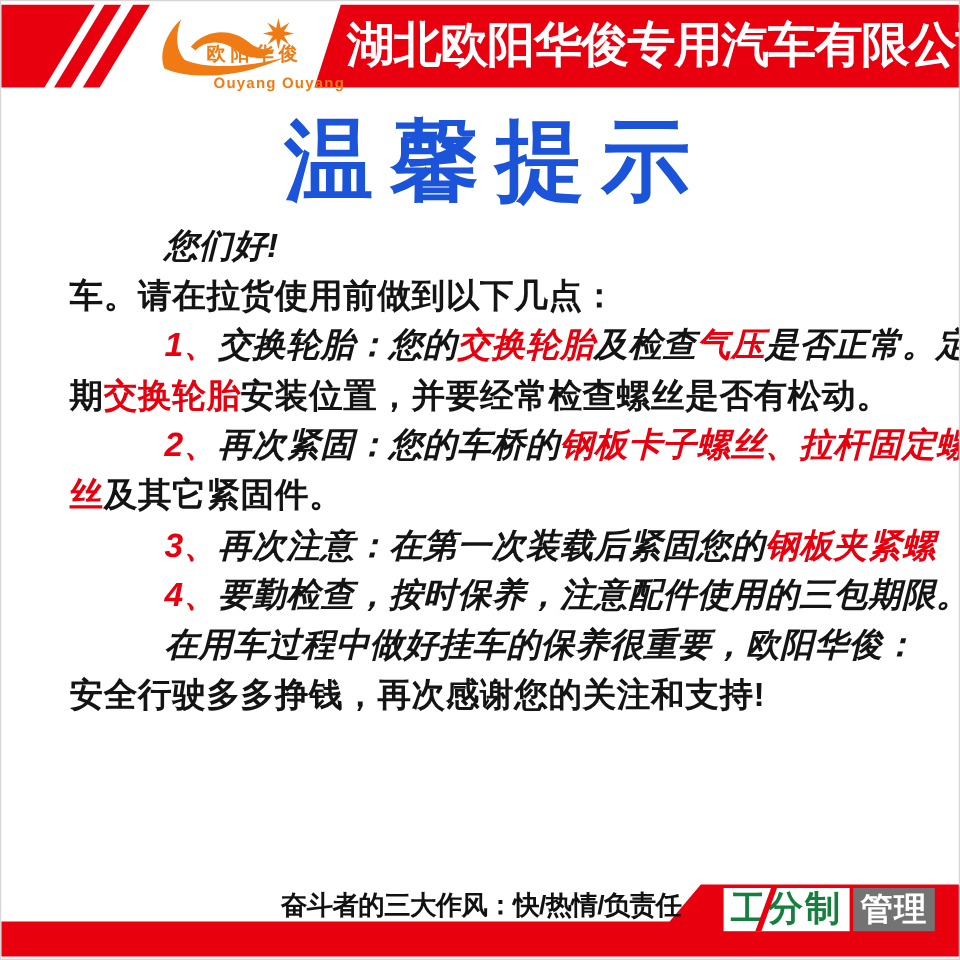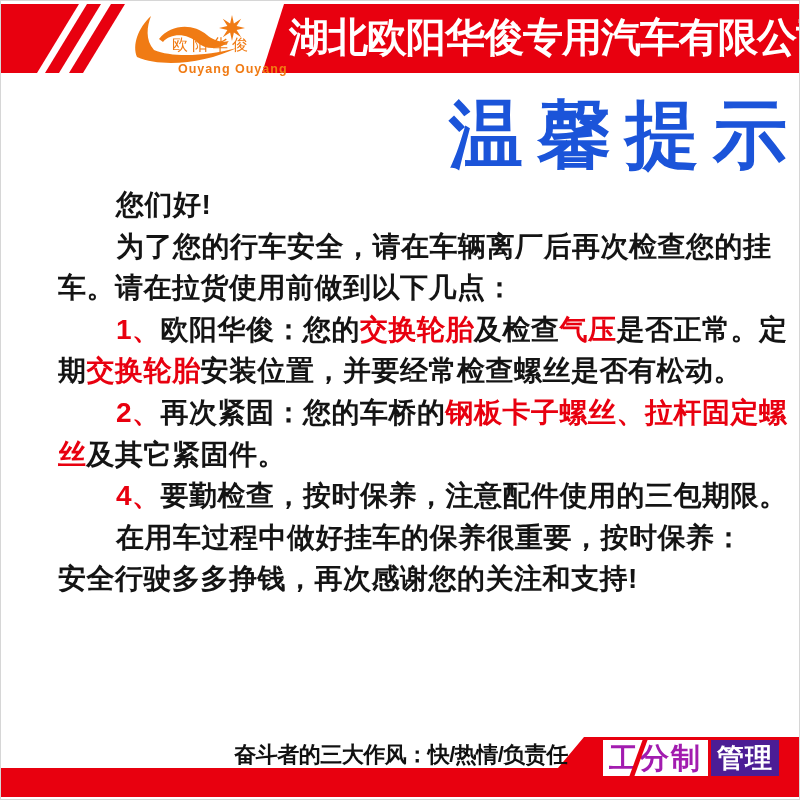--- a/index.html
+++ b/index.html
@@ -16,60 +16,60 @@
   .fill-red{fill:var(--red);}
   .fill-orange{fill:var(--orange);}
   .company-name{
     position:absolute; left:288px; top:13px; width:500px; height:48px;
     line-height:48px; text-align:center; color:#ffffff;
     font-family:"Liberation Serif", serif; font-weight:700; font-size:40px;
     letter-spacing:-1px; white-space:nowrap;
   }
   .logo-cn{
     position:absolute; left:171px; top:34px; color:var(--orange);
-    font-weight:400; font-size:16px; letter-spacing:4px; white-space:nowrap;
+    font-weight:700; font-size:16px; letter-spacing:4px; white-space:nowrap;
   }
   .logo-en{
     position:absolute; left:177px; top:61px; color:var(--orange);
     font-weight:700; font-size:12.5px; letter-spacing:1px; white-space:nowrap;
   }
   
   .notice-title{
     position:absolute; left:0; top:88px; width:800px; height:92px;
-    line-height:92px; text-align:right; color:var(--blue);
+    line-height:92px; text-align:center; color:var(--blue);
     font-family:"Liberation Serif", serif; font-weight:700; font-size:74px;
     letter-spacing:14px; padding-left:24px; box-sizing:border-box; white-space:nowrap;
   }
   
   .body-text{
     position:absolute; left:57px; top:183px; width:700px;
     color:var(--ink); font-size:28px; font-weight:700; letter-spacing:0.5px;
   }
   .line{height:41.6px; line-height:41.6px; white-space:nowrap;}
-  .line.indent{margin-left:58px;}
+  .line.indent{margin-left:79px;font-style:italic;}
   .seg.red{color:var(--red);}
   
   .footer-art{position:absolute; left:0; top:730px; width:800px; height:70px; display:block;}
   .slogan{
     position:absolute; left:0; top:739px; width:800px; text-align:center;
     color:#111; font-size:22px; font-weight:700; letter-spacing:-0.5px; white-space:nowrap;
   }
   .brand-white-box{
     position:absolute; left:602px; top:739px; width:105px; height:36px;
     background:#ffffff; text-align:center; line-height:36px;
     font-family:"Liberation Serif", serif; font-weight:700; font-size:29px;
-    color:#a21caf; letter-spacing:2px; overflow:hidden;
+    color:#15803d; letter-spacing:2px; overflow:hidden;
   }
   .brand-slash{
     position:absolute; left:33px; top:-2px; width:5px; height:40px;
     background:var(--red); transform:skewX(-20deg);
   }
   .brand-black-box{
     position:absolute; left:710px; top:739px; width:68px; height:36px;
-    background:#4c1d95; text-align:center; line-height:36px;
+    background:#737373; text-align:center; line-height:36px;
     font-family:"Liberation Serif", serif; font-weight:700; font-size:27px;
     color:#ffffff; letter-spacing:1px;
   }
 </style>
 </head>
 <body>
 
 <div class="page">
 
   <svg class="header-art" viewBox="0 0 800 75" xmlns="http://www.w3.org/2000/svg">
@@ -82,28 +82,28 @@
     <polygon class="fill-orange" points="244,27 235.6,28.9 240.2,36.2 232.9,31.6 231,40 229.1,31.6 221.8,36.2 226.4,28.9 218,27 226.4,25.1 221.8,17.8 229.1,22.4 231,14 232.9,22.4 240.2,17.8 235.6,25.1"></polygon>
   </svg>
   <div class="company-name">湖北欧阳华俊专用汽车有限公司</div>
   <div class="logo-cn">欧阳华俊</div>
   <div class="logo-en">Ouyang Ouyang</div>
 
   <div class="notice-title">温馨提示</div>
 
   <div class="body-text">
       <div class="line indent"><span class="seg">您们好!</span></div>
-      <div class="line indent"><span class="seg">为了您的行车安全，请在车辆离厂后再次检查您的挂</span></div>
       <div class="line"><span class="seg">车。请在拉货使用前做到以下几点：</span></div>
-      <div class="line indent"><span class="seg red">1、</span><span class="seg">欧阳华俊：您的</span><span class="seg red">交换轮胎</span><span class="seg">及检查</span><span class="seg red">气压</span><span class="seg">是否正常。定</span></div>
+      <div class="line indent"><span class="seg red">1、</span><span class="seg">交换轮胎：您的</span><span class="seg red">交换轮胎</span><span class="seg">及检查</span><span class="seg red">气压</span><span class="seg">是否正常。定</span></div>
       <div class="line"><span class="seg">期</span><span class="seg red">交换轮胎</span><span class="seg">安装位置，并要经常检查螺丝是否有松动。</span></div>
       <div class="line indent"><span class="seg red">2、</span><span class="seg">再次紧固：您的车桥的</span><span class="seg red">钢板卡子螺丝、拉杆固定螺</span></div>
       <div class="line"><span class="seg red">丝</span><span class="seg">及其它紧固件。</span></div>
+      <div class="line indent"><span class="seg red">3、</span><span class="seg">再次注意：在第一次装载后紧固您的</span><span class="seg red">钢板夹紧螺</span></div>
       <div class="line indent"><span class="seg red">4、</span><span class="seg">要勤检查，按时保养，注意配件使用的三包期限。</span></div>
-      <div class="line indent"><span class="seg">在用车过程中做好挂车的保养很重要，按时保养：</span></div>
+      <div class="line indent"><span class="seg">在用车过程中做好挂车的保养很重要，欧阳华俊：</span></div>
       <div class="line"><span class="seg">安全行驶多多挣钱，再次感谢您的关注和支持!</span></div>
     </div>
 
   <svg class="footer-art" viewBox="0 0 800 70" xmlns="http://www.w3.org/2000/svg">
     <polygon class="fill-red" points="583,6 800,6 800,66 0,66 0,37 557,37"></polygon>
   </svg>
   <div class="slogan">奋斗者的三大作风：快/热情/负责任</div>
   <div class="brand-white-box">
     <span>工分制</span>
     <span class="brand-slash"></span>

